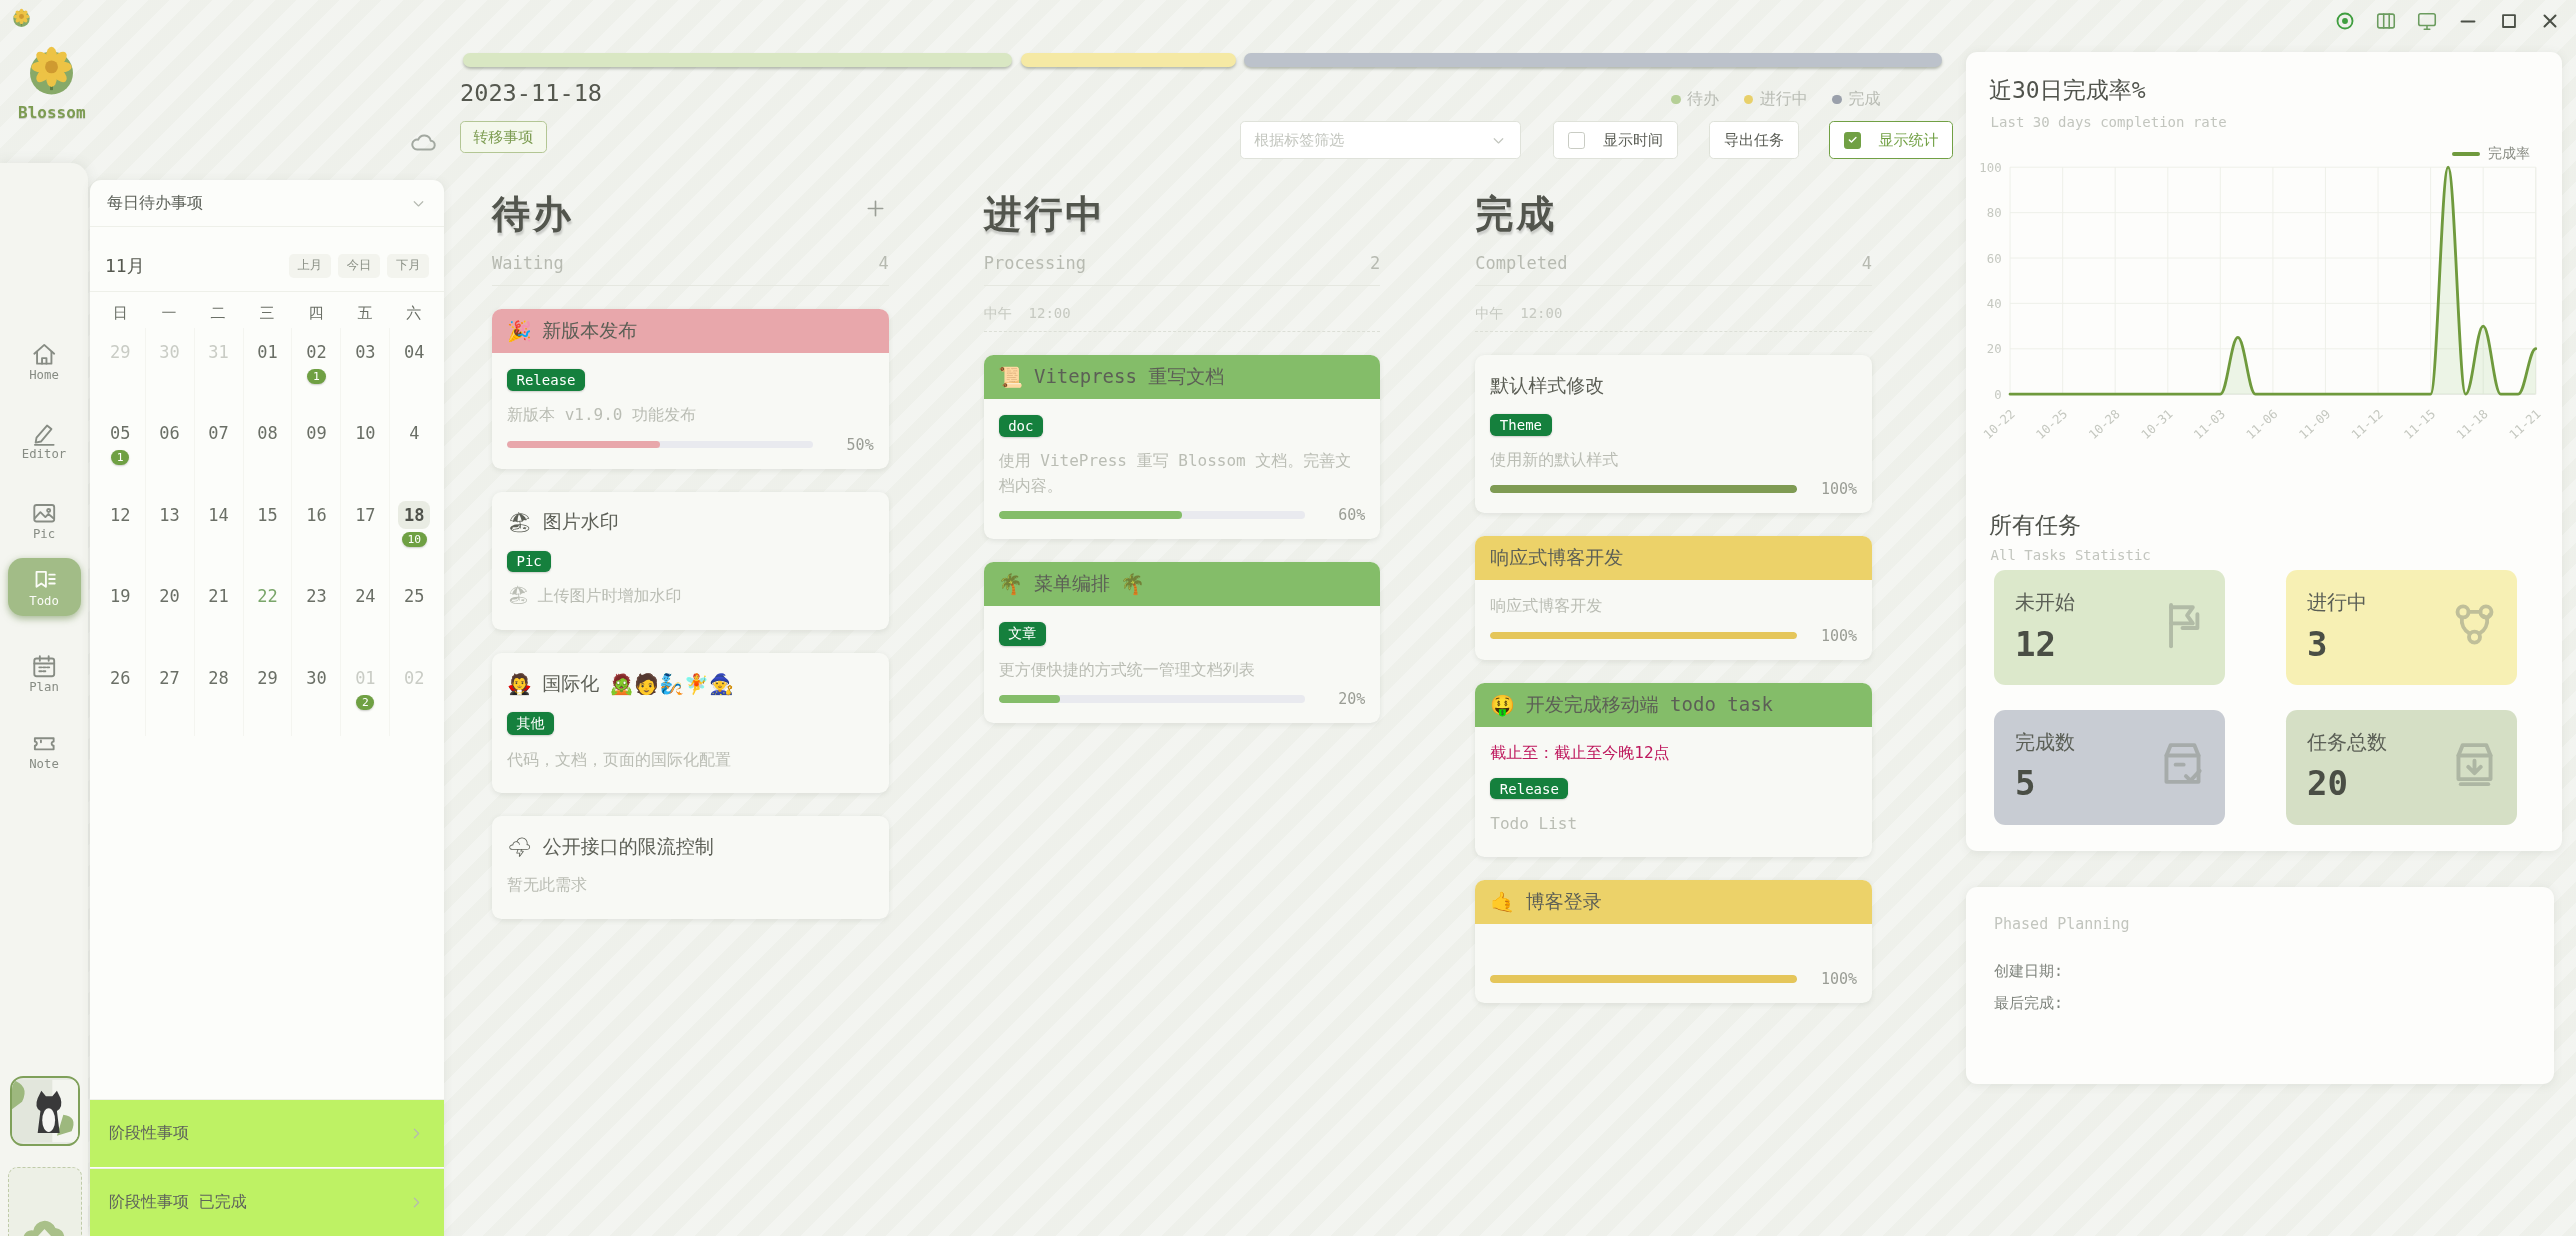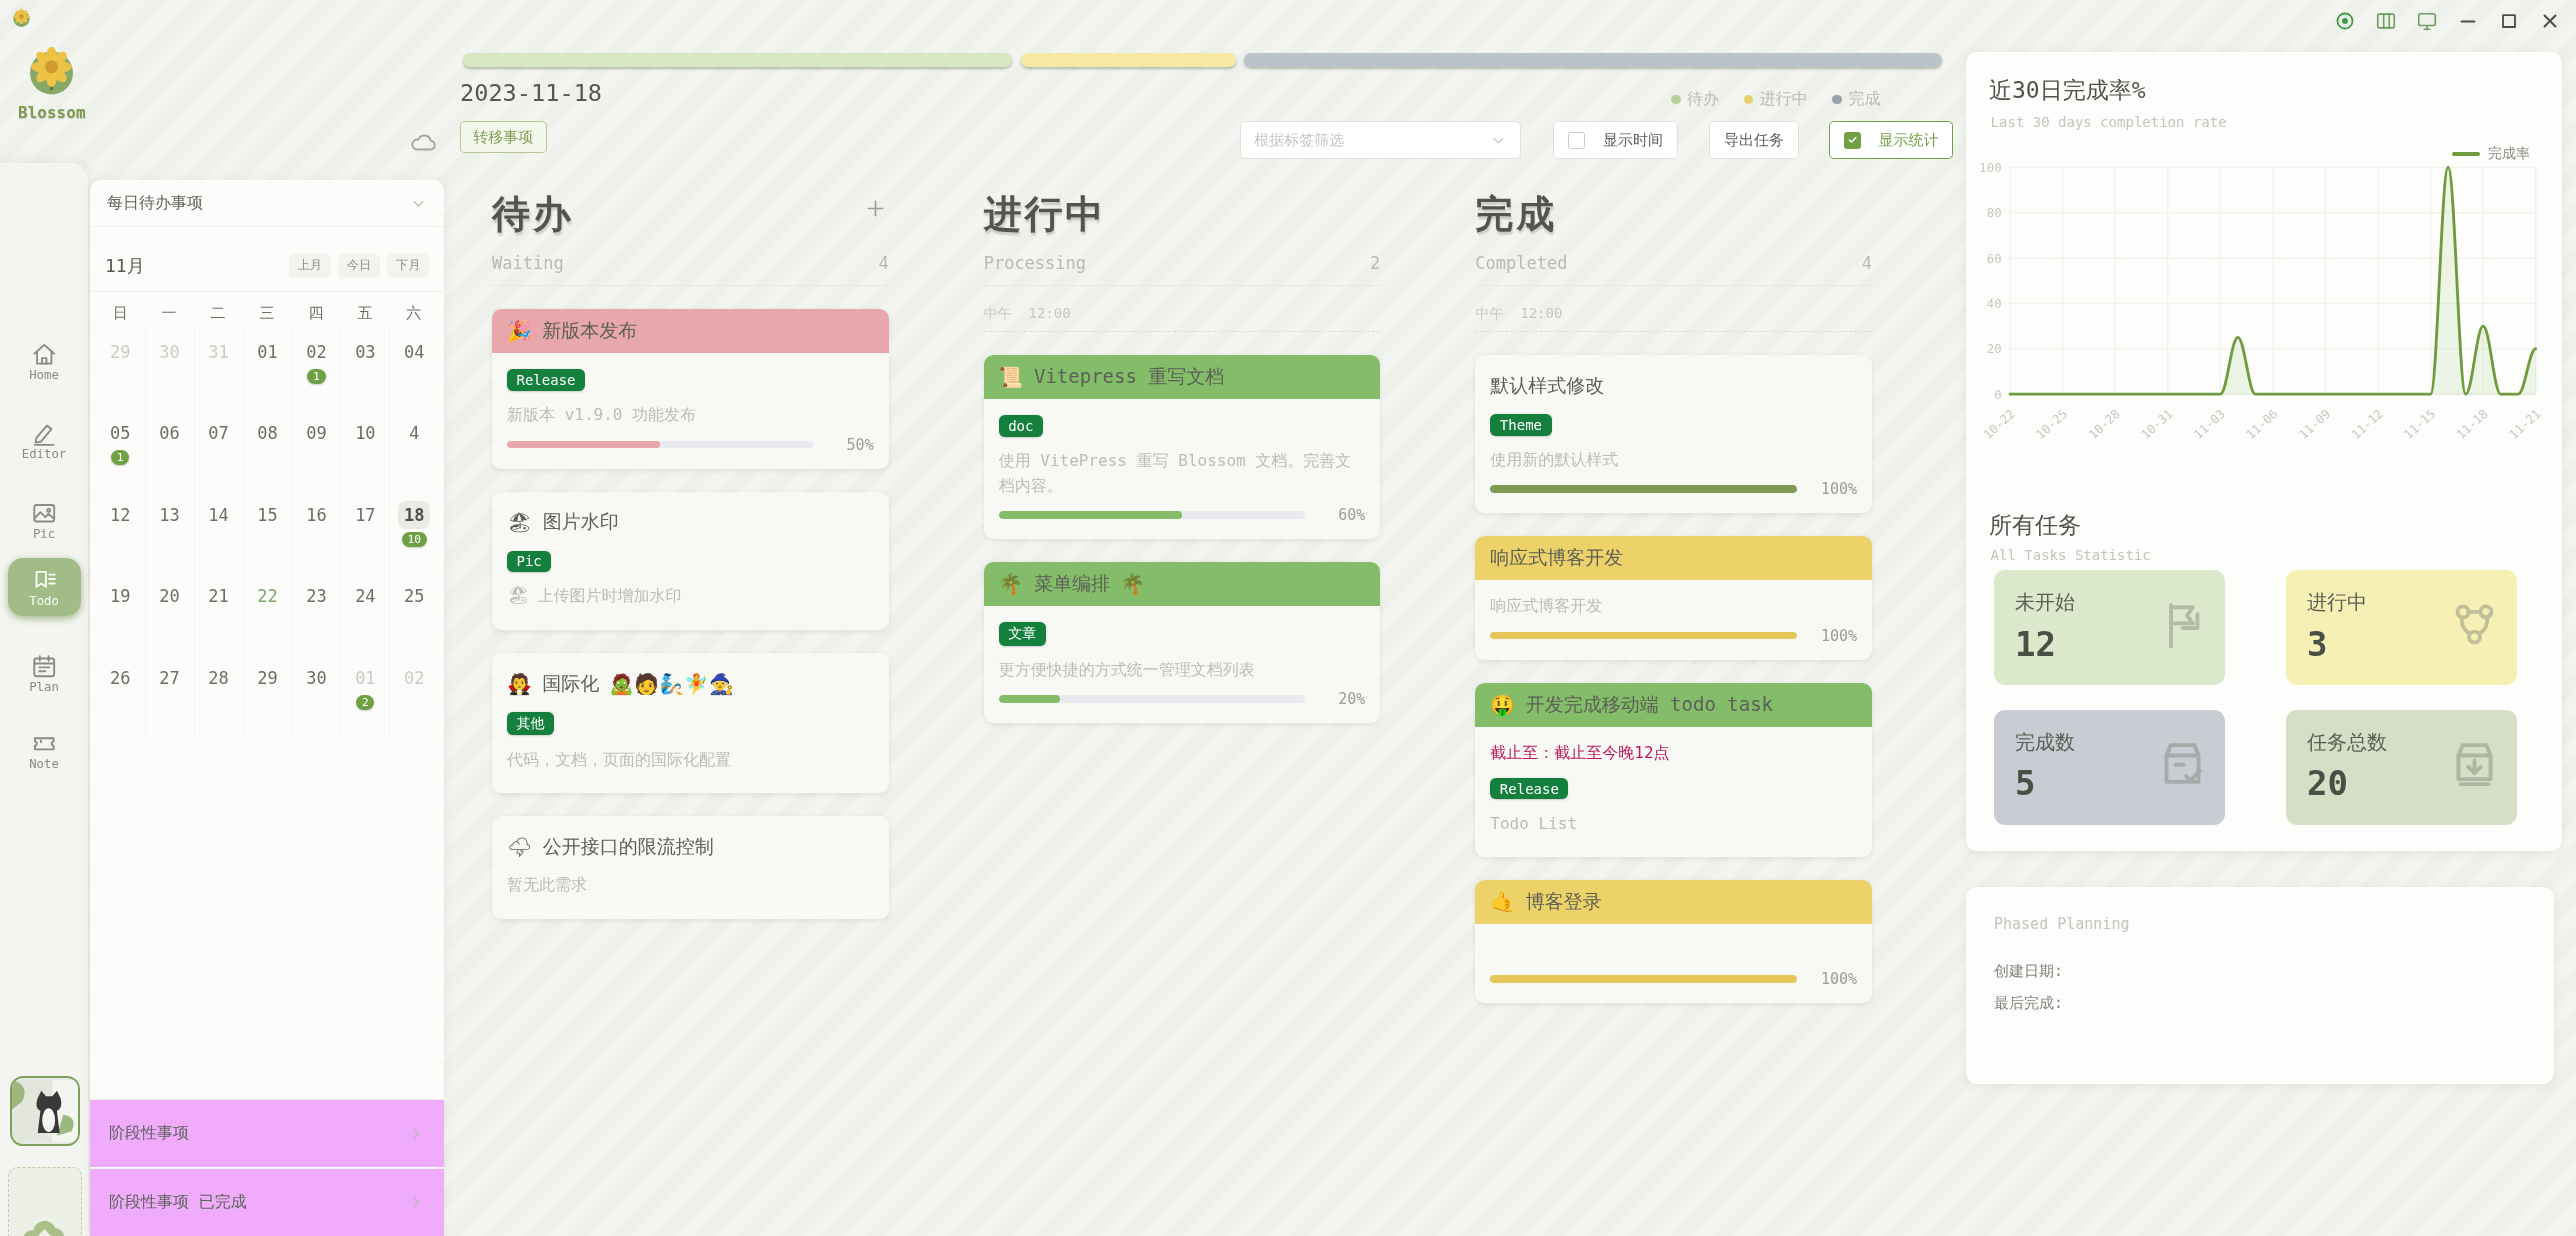--- a/index.html
+++ b/index.html
@@ -49,21 +49,21 @@
   .cell{height:72px;display:flex;flex-direction:column;align-items:center;padding-top:9.5px;cursor:pointer;
         border-left:0.9px solid #f4f5f0;}
   .cell:nth-child(7n+1){border-left:none;}
   .cell .day{font-size:17px;color:#6a6f66;height:28px;line-height:28px;min-width:32px;text-align:center;}
   .cell.muted .day{color:#c9ccc5;}
   .cell.accent .day{color:#7aa66a;}
   .cell.today .day{background:#e9ece3;border-radius:7.6px;color:#4f524b;font-weight:bold;}
   .badge{margin-top:2.8px;background:#6fa043;color:#ffffff;font-size:11.3px;line-height:15px;padding:0 5.7px;
          border-radius:7.6px;box-shadow:0 0.9px 1.9px rgba(0,0,0,.2);}
   .pfoot{position:absolute;left:0;right:0;height:68px;display:flex;align-items:center;padding:0 19px;
-         border-top:0.9px solid #eef0e9;color:#5f645c;font-size:16px;cursor:pointer;background:#f0abfc;box-sizing:border-box;gap:48px;}
+         border-top:0.9px solid #eef0e9;color:#5f645c;font-size:16px;cursor:pointer;background:#bef264;box-sizing:border-box;gap:48px;}
   .pfoot .ic{margin-left:auto;color:#b6bab1;}
   
   .segments{position:absolute;left:463px;top:53px;width:1484px;height:14px;display:flex;gap:8.5px;}
   .segments div{height:100%;border-radius:7.6px;box-shadow:0 1.9px 2.8px rgba(90,100,80,.4);}
   .legend{position:absolute;left:1671px;top:89px;display:flex;gap:24.6px;align-items:center;}
   .legend .li{display:flex;align-items:center;gap:6.6px;font-size:16px;color:#b9bcb4;}
   .legend .dot{width:9.5px;height:9.5px;border-radius:50%;}
   .cloud-ic{position:absolute;left:409px;top:129px;color:#a2a8a0;}
   .main-date{position:absolute;left:460px;top:79px;font-size:23.6px;color:#55584f;}
   .transfer-btn{position:absolute;left:460px;top:121px;font-size:15px;color:#7d9c52;background:#f4f8ec;

